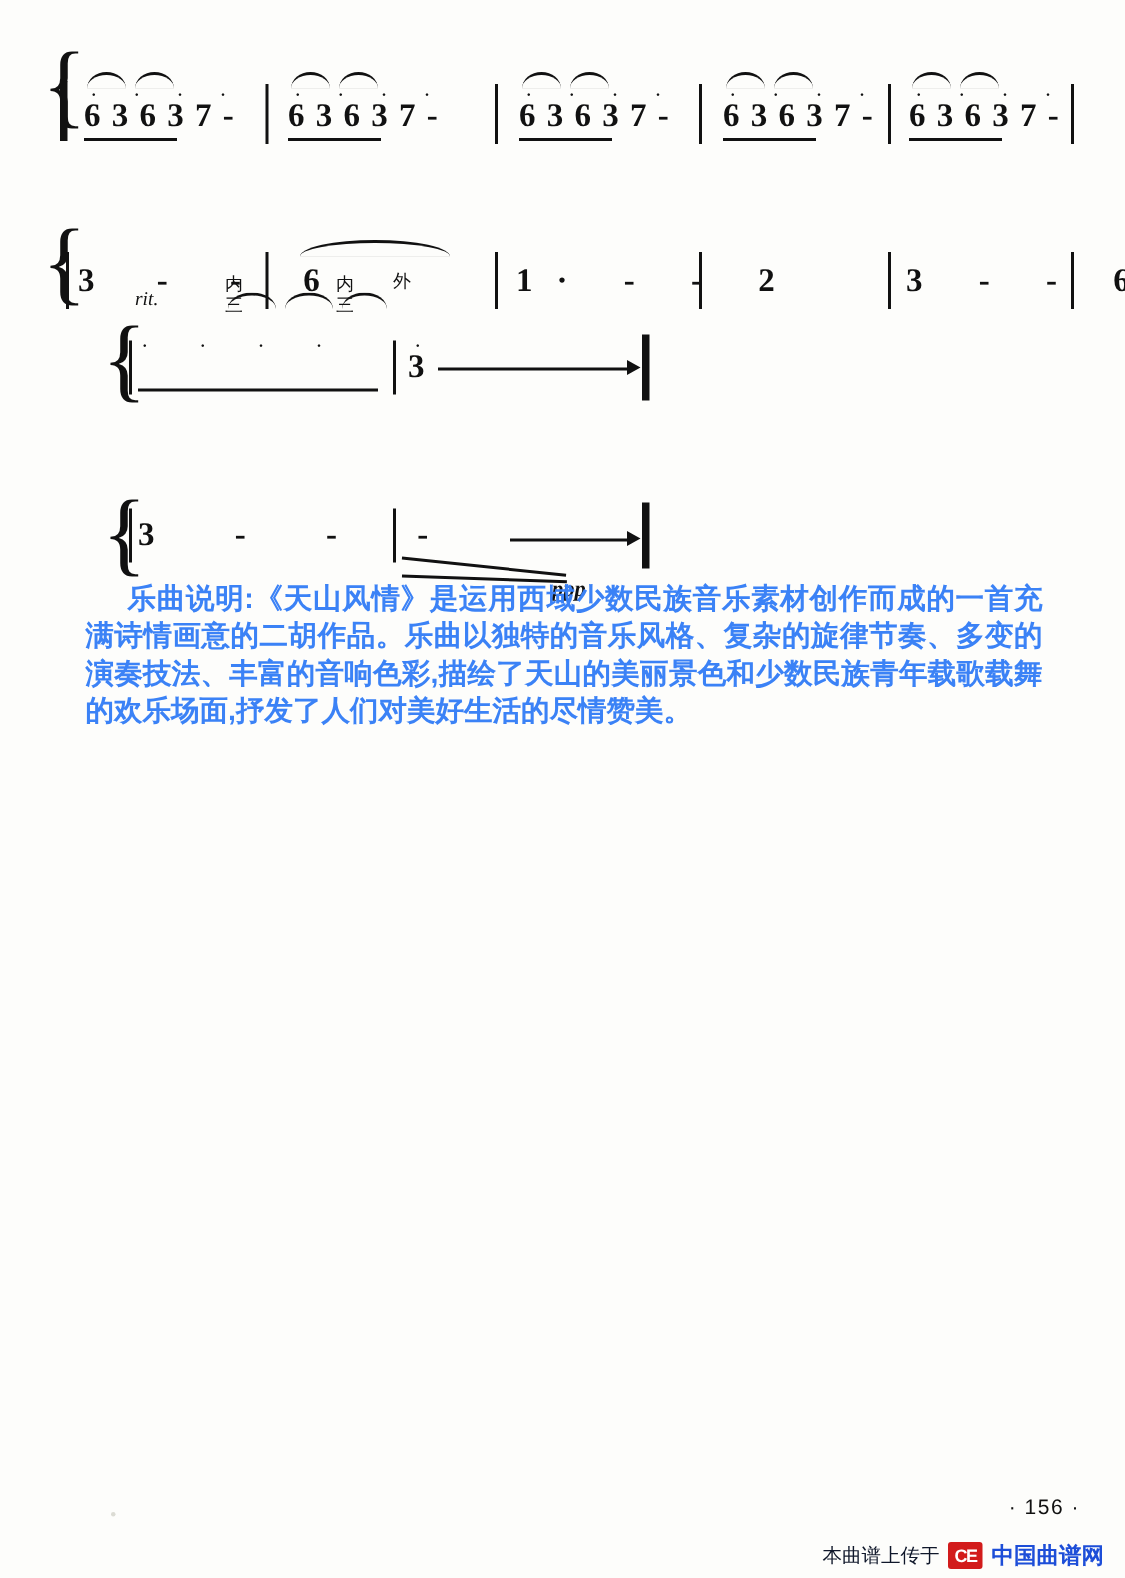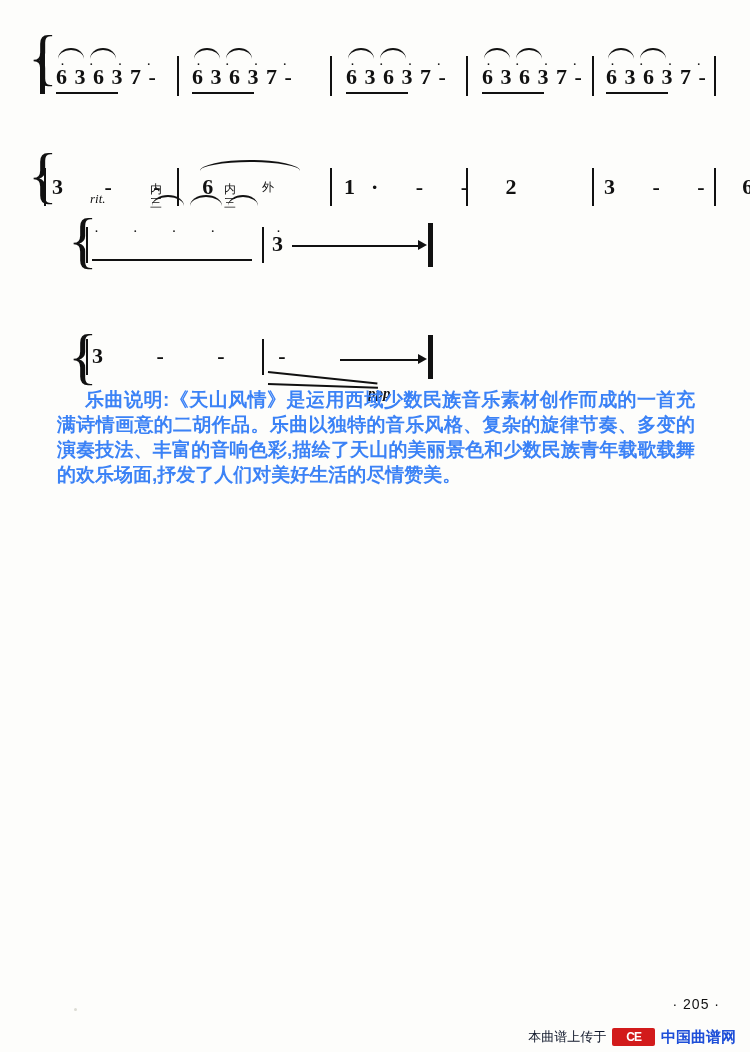--- a/index.html
+++ b/index.html
@@ -184,21 +184,21 @@
     font-size: 13px;
     color: #0f172a;
   }
   .logo-badge {
     display: inline-block;
     background: #d21b1b;
     color: #fff;
     font-family: "Liberation Sans", sans-serif;
     font-weight: 700;
     font-size: 12px;
-    padding: 2px 14px;
+    padding: 2px 4px;
     border-radius: 2px;
     letter-spacing: -1px;
   }
   .logo-text {
     font-family: "Liberation Sans", sans-serif;
     font-size: 15px;
     font-weight: 700;
     color: #1d4ed8;
   }
 
@@ -316,21 +316,21 @@
       <div class="dim-hair" style="left:228px; top:44px; width:110px; height:18px;">
         <div class="l1" style="top:0; transform: rotate(6deg);"></div>
         <div class="l2" style="top:12px; transform: rotate(2deg);"></div>
       </div>
       <div class="ppp" style="left:328px; top:58px;">ppp</div>
     </div>
   </div>
 
   <p class="desc"><span>乐曲说明:</span><span>《天山风情》</span><span>是运用西域少数民族音乐素材创作而成的一首充满诗情画意的二胡作品。乐曲以独特的音乐风格、复杂的旋律节奏、多变的演奏技法、丰富的音响色彩,描绘了天山的美丽景色和少数民族青年载歌载舞的欢乐场面,抒发了人们对美好生活的尽情赞美。</span></p>
 
-  <div class="page-number">· 205 ·</div>
+  <div class="page-number">· 156 ·</div>
 
   <div class="footer-bar">
     <span class="footer-text">本曲谱上传于</span>
     <span class="logo-badge">CE</span>
     <span class="logo-text">中国曲谱网</span>
   </div>
 
   <div class="speck" style="left:74px; top:1008px;"></div>
 
 </div>

